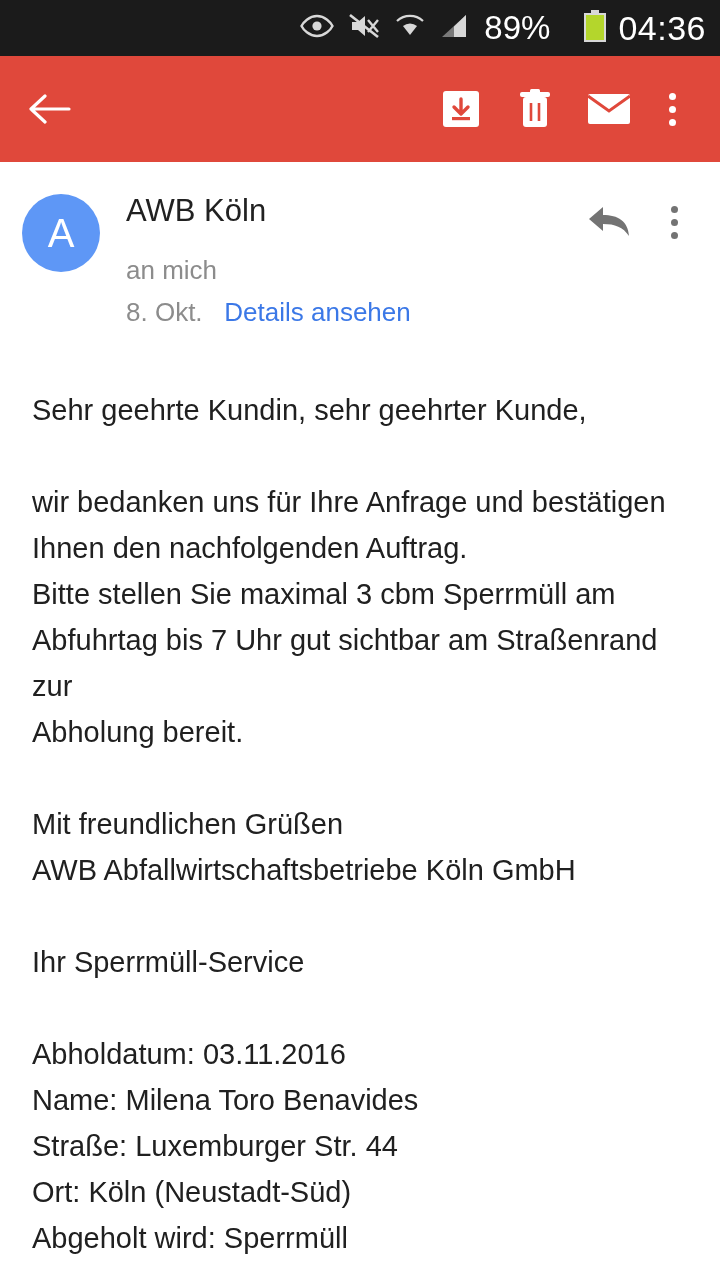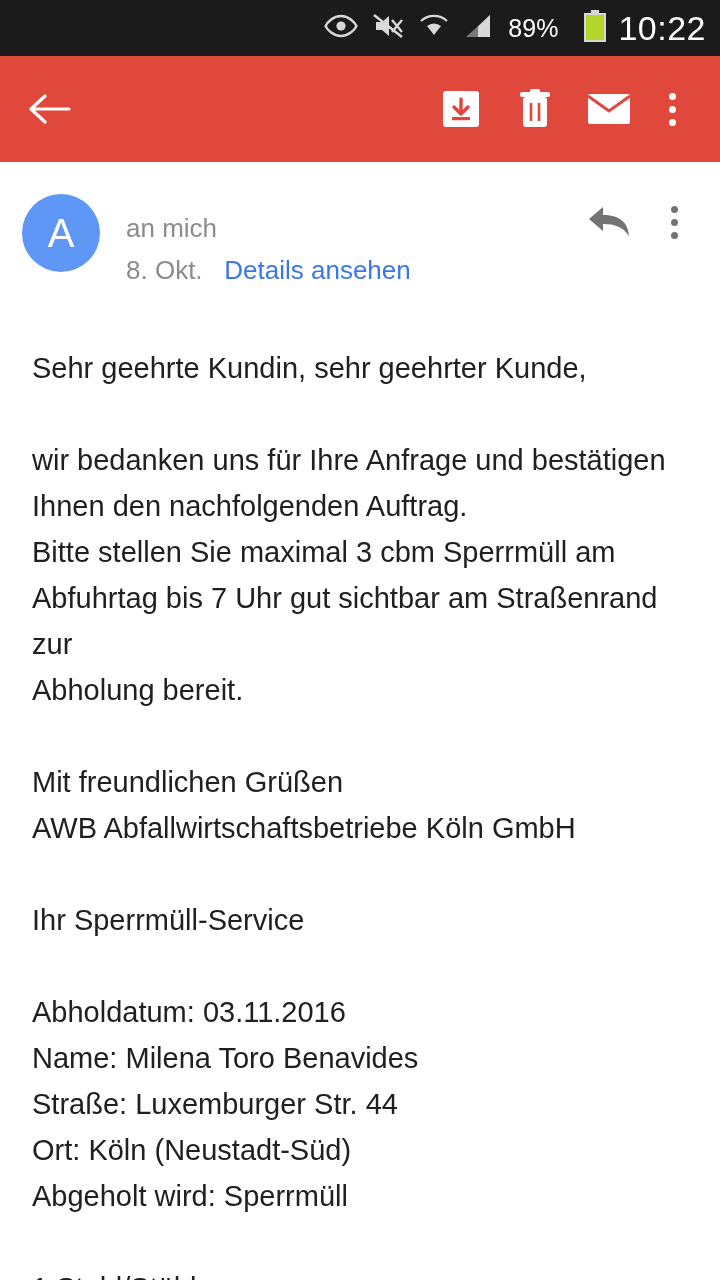--- a/index.html
+++ b/index.html
@@ -27,24 +27,24 @@
     padding: 0 14px 0 10px;
     color: #ffffff;
   }
   .statusbar .sb-icons {
     display: flex;
     align-items: center;
     gap: 14px;
   }
   .sb-ic { display: block; }
   .sb-battery-pct {
-    font-size: 25px;
+    font-size: 33px;
     color: #ffffff;
     letter-spacing: 0px;
-    margin-right: 12px;
+    margin-right: 20px;
   }
   .sb-clock {
     font-size: 34px;
     color: #ffffff;
     margin-left: 12px;
     line-height: 1;
     letter-spacing: 0.5px;
   }
 
   
@@ -200,21 +200,21 @@
         </svg>
       </span>
       <span class="sb-battery-pct">89%</span>
       <span class="sb-ic">
         <svg width="22" height="32" viewBox="0 0 22 32">
           <rect x="7" y="0" width="8" height="4" fill="#d8d8d8"></rect>
           <rect x="1" y="4" width="20" height="27" fill="#b4d62c" stroke="#d8d8d8" stroke-width="2"></rect>
         </svg>
       </span>
     </div>
-    <div class="sb-clock">10:22</div>
+    <div class="sb-clock">04:36</div>
   </div>
 
   <div class="appbar">
     <div class="back">
       <svg width="42" height="32" viewBox="0 0 42 32">
         <path d="M2 16h38M16 3L2 16l14 13" stroke="#ffffff" stroke-width="3.2" fill="none" stroke-linecap="round" stroke-linejoin="round"></path>
       </svg>
     </div>
     <div class="spacer"></div>
     <div class="action">
@@ -241,20 +241,21 @@
     <div class="overflow">
       <span class="dot-w"></span>
       <span class="dot-w"></span>
       <span class="dot-w"></span>
     </div>
   </div>
 
   <div class="msg-header">
     <div class="avatar">A</div>
     <div class="msg-meta">
+      <div class="sender">AWB Köln</div>
       <div class="to-line">an mich</div>
       <div class="date-line">
         <span>8. Okt.</span>
         <span>&nbsp;</span>
         <span class="details-link">Details ansehen</span>
       </div>
     </div>
     <div class="hdr-actions">
       <div class="reply-btn">
         <svg width="46" height="38" viewBox="0 0 46 38">

